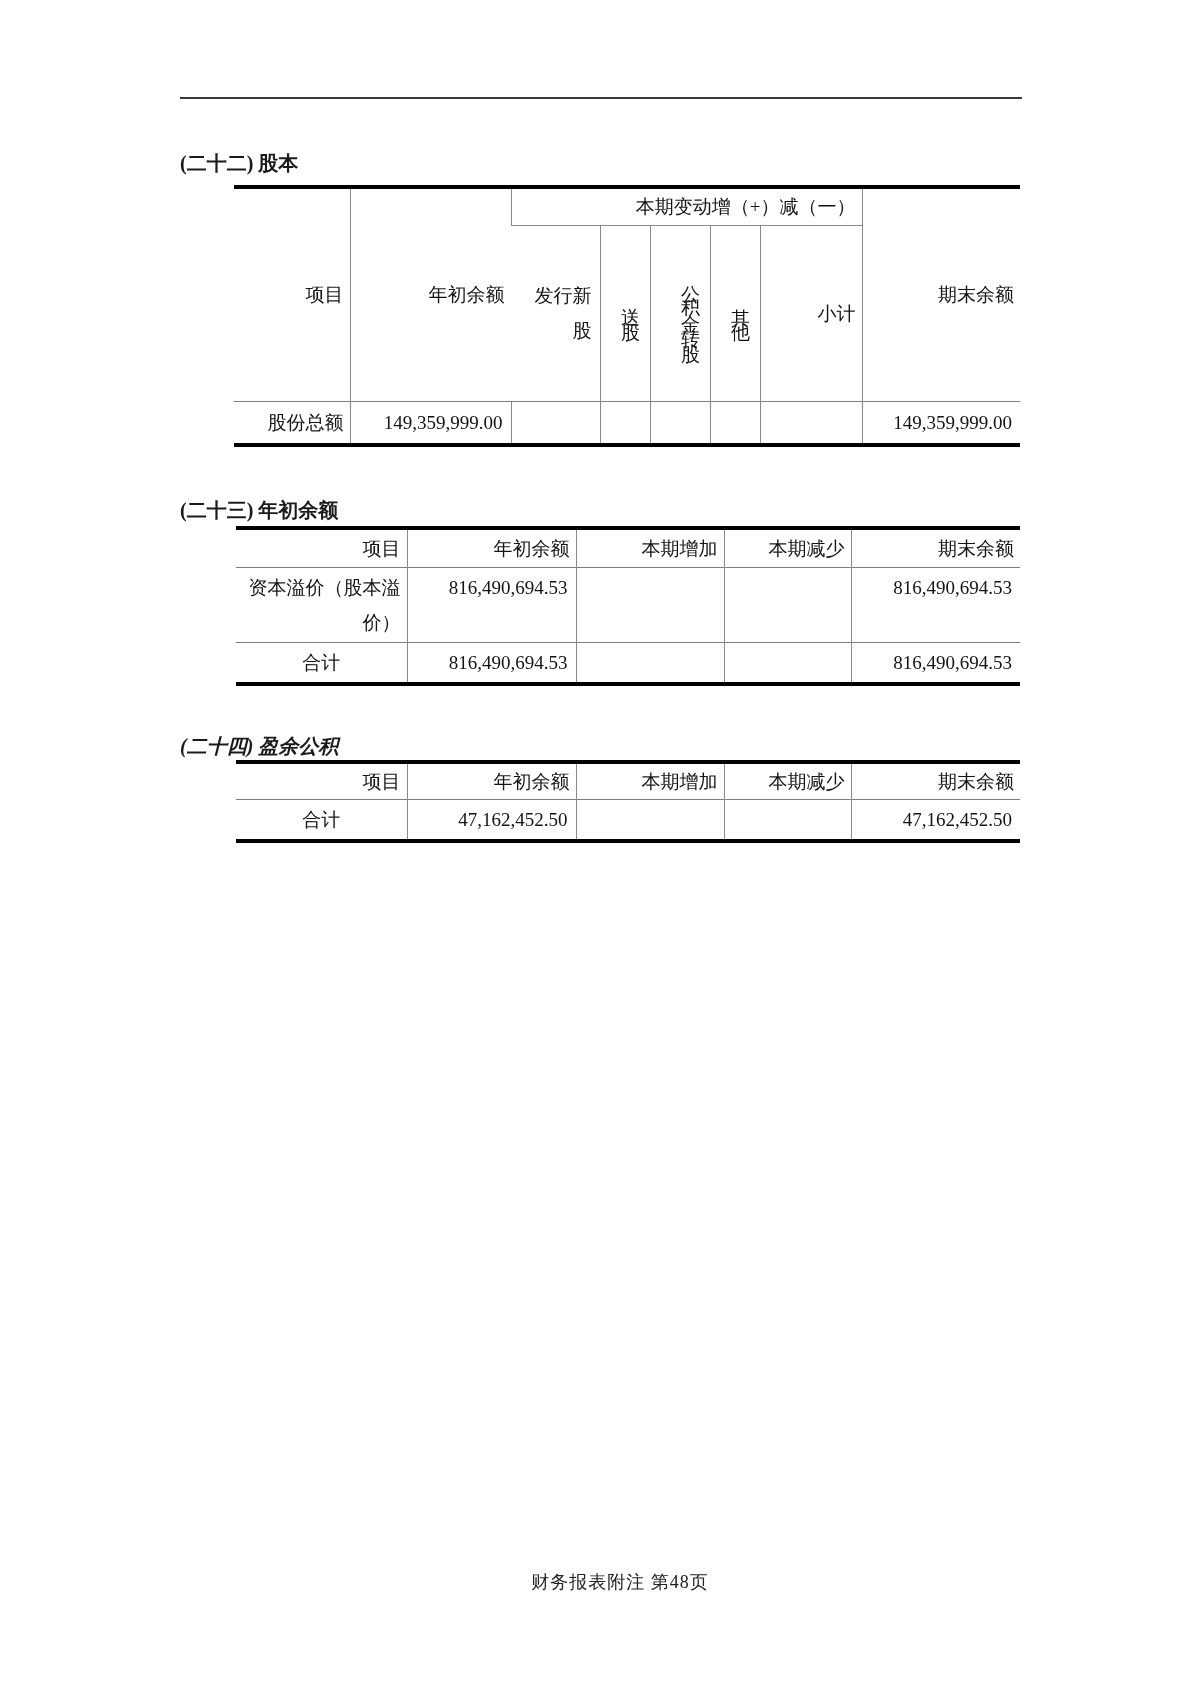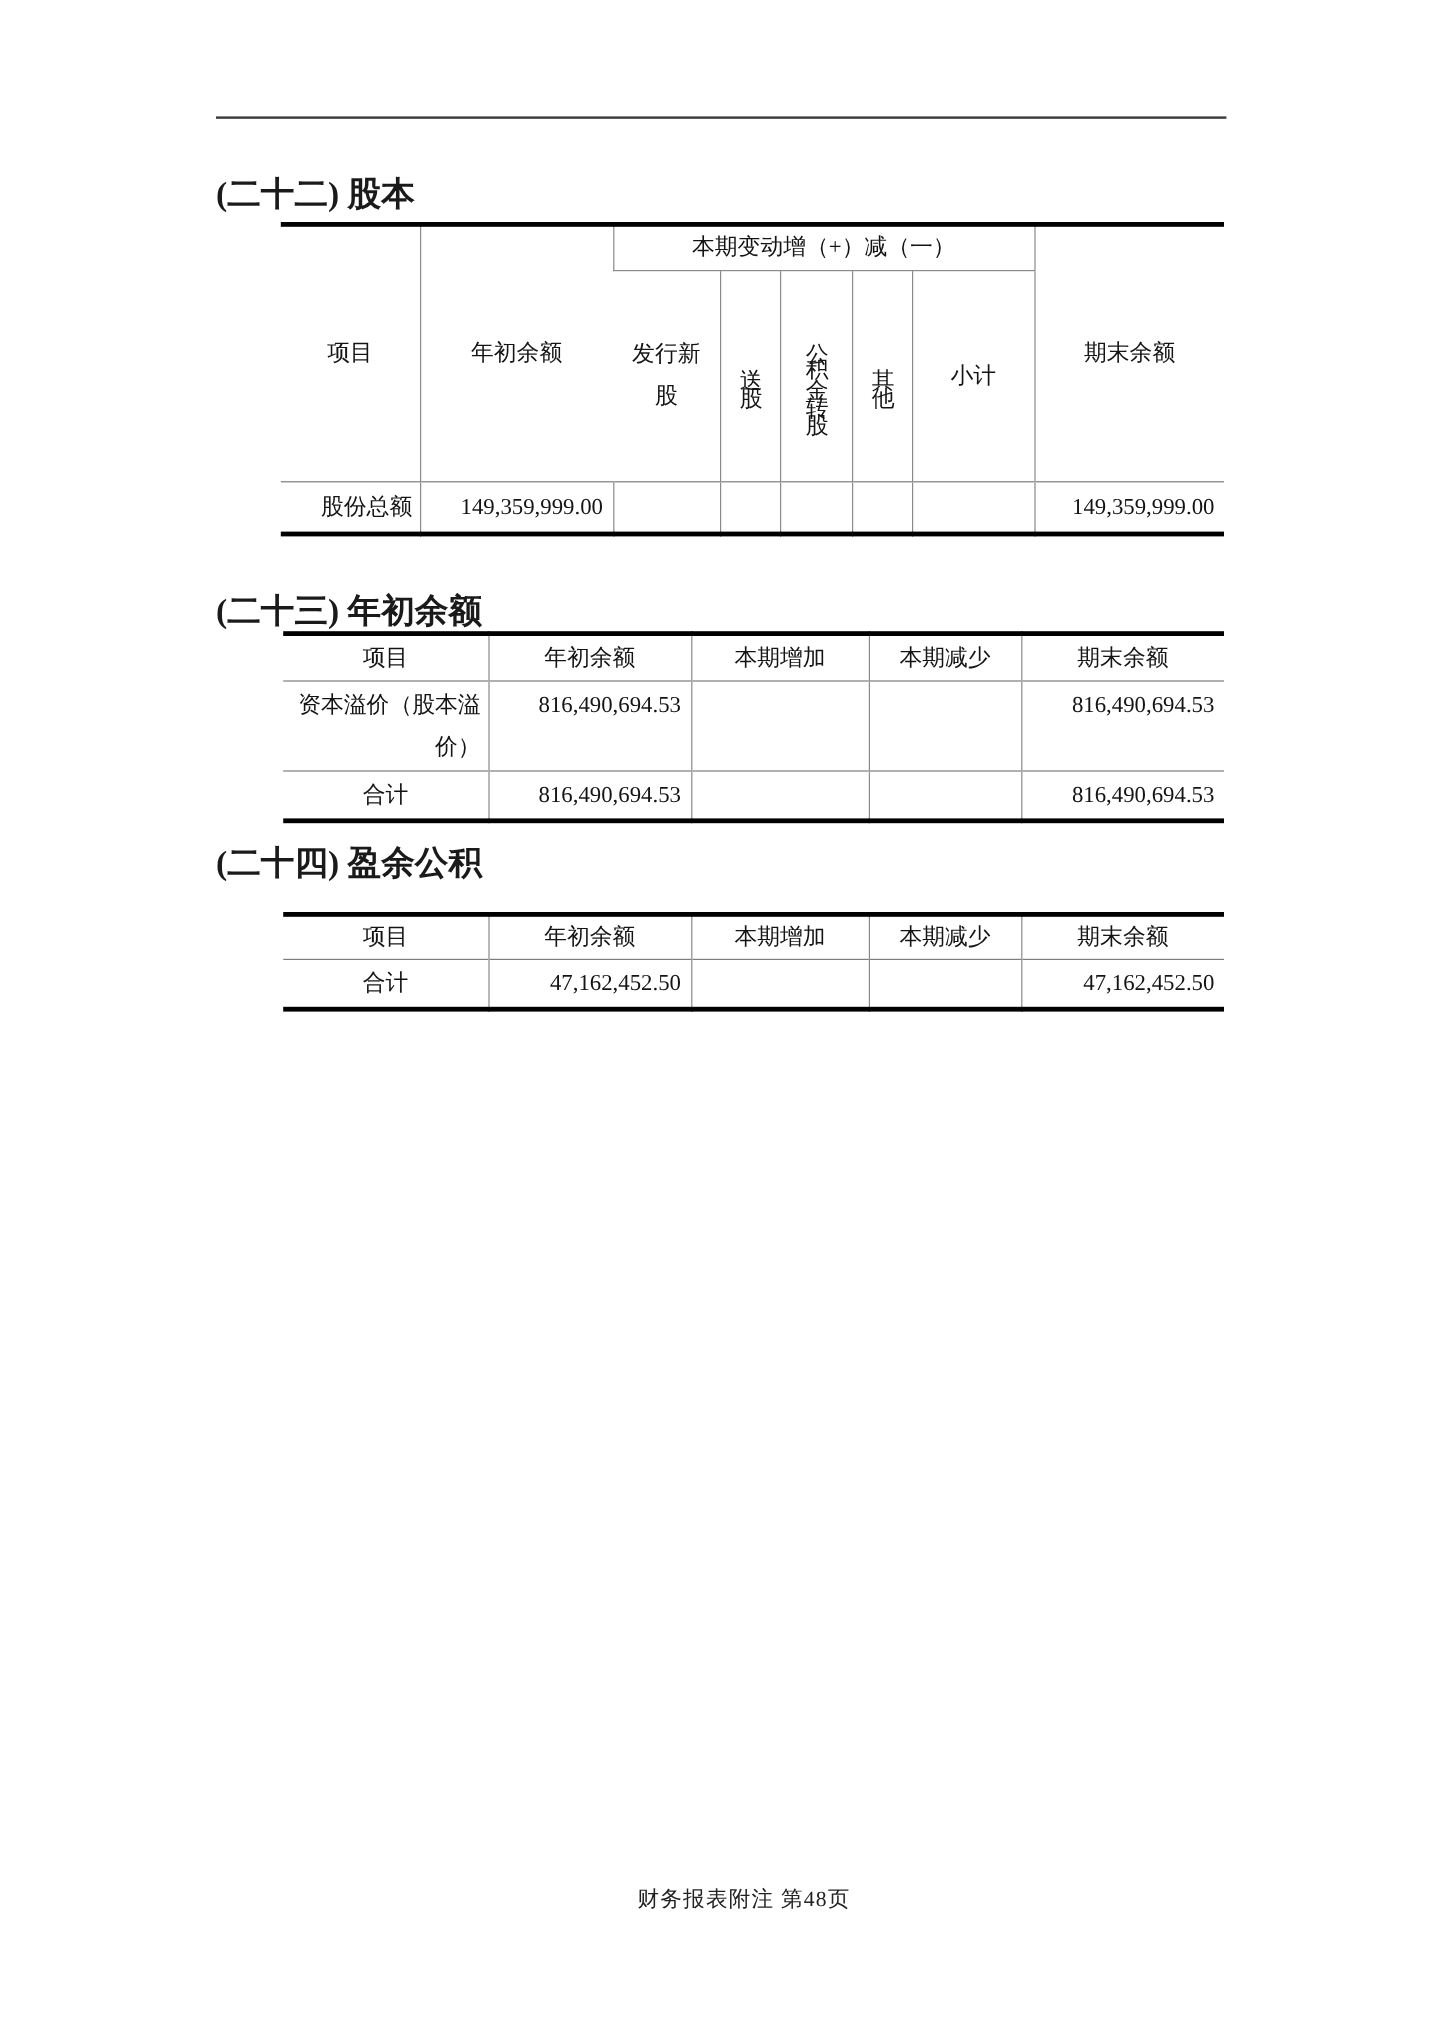--- a/index.html
+++ b/index.html
@@ -2,31 +2,31 @@
 <html><head>
 <meta charset="utf-8">
 <style>
   html,body{margin:0;padding:0;}
   body{
     width:1200px;height:1696px;position:relative;background:#ffffff;
     font-family:"Liberation Serif","DejaVu Serif",serif;color:#1a1a1a;
   }
   .page-rule{position:absolute;left:180px;width:842px;top:97px;height:2px;background:#3a3a3a;}
   .sec-heading{
-    position:absolute;left:180px;font-size:28px;font-weight:700;line-height:26px;white-space:nowrap;
+    position:absolute;left:180px;font-size:20px;font-weight:700;line-height:26px;white-space:nowrap;
   }
   .tbl-wrap{position:absolute;}
   table{
     border-collapse:collapse;table-layout:fixed;width:100%;
     font-size:19px;color:#141414;
     border-top:4px solid #000;border-bottom:4px solid #000;
   }
   th,td{
     font-weight:normal;line-height:35px;padding:0 6px;
-    vertical-align:middle;text-align:center;overflow:hidden;
+    vertical-align:middle;text-align:right;overflow:hidden;
   }
   th+th,td+td{border-left:1px solid #8a8a8a;}
   .group-th{border-bottom:1px solid #8a8a8a;}
   tbody td{border-top:1px solid #7d7d7d;}
   td.num{text-align:right;padding:2px 8px;}
   td.item{text-align:right;padding:2px 6px 2px 12px;}
   td.total{text-align:center;}
   .vert{
     writing-mode:vertical-rl;text-orientation:upright;
     letter-spacing:15px;line-height:normal;display:inline-block;
@@ -119,21 +119,21 @@
         <td class="total">合计</td>
         <td class="num">816,490,694.53</td>
         <td class="num"></td>
         <td class="num"></td>
         <td class="num">816,490,694.53</td>
       </tr>
     </tbody>
   </table>
 </div>
 
-<div class="sec-heading" style="top:707px;">(二十四) 盈余公积</div>
+<div class="sec-heading" style="top:733px;font-style:italic;">(二十四) 盈余公积</div>
 
 <div class="tbl-wrap" style="left:236px;top:760px;width:784px;">
   <table>
     <colgroup>
       <col style="width:171px">
         <col style="width:169px">
         <col style="width:148px">
         <col style="width:127px">
         <col style="width:169px">
     </colgroup>

